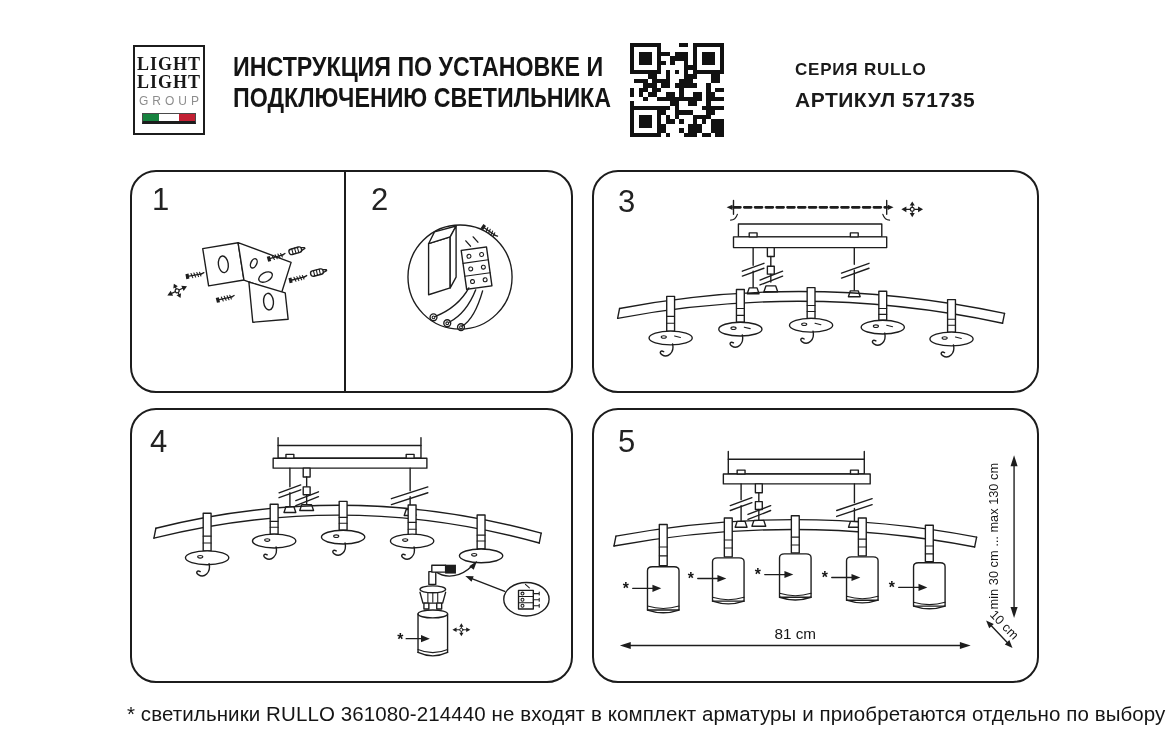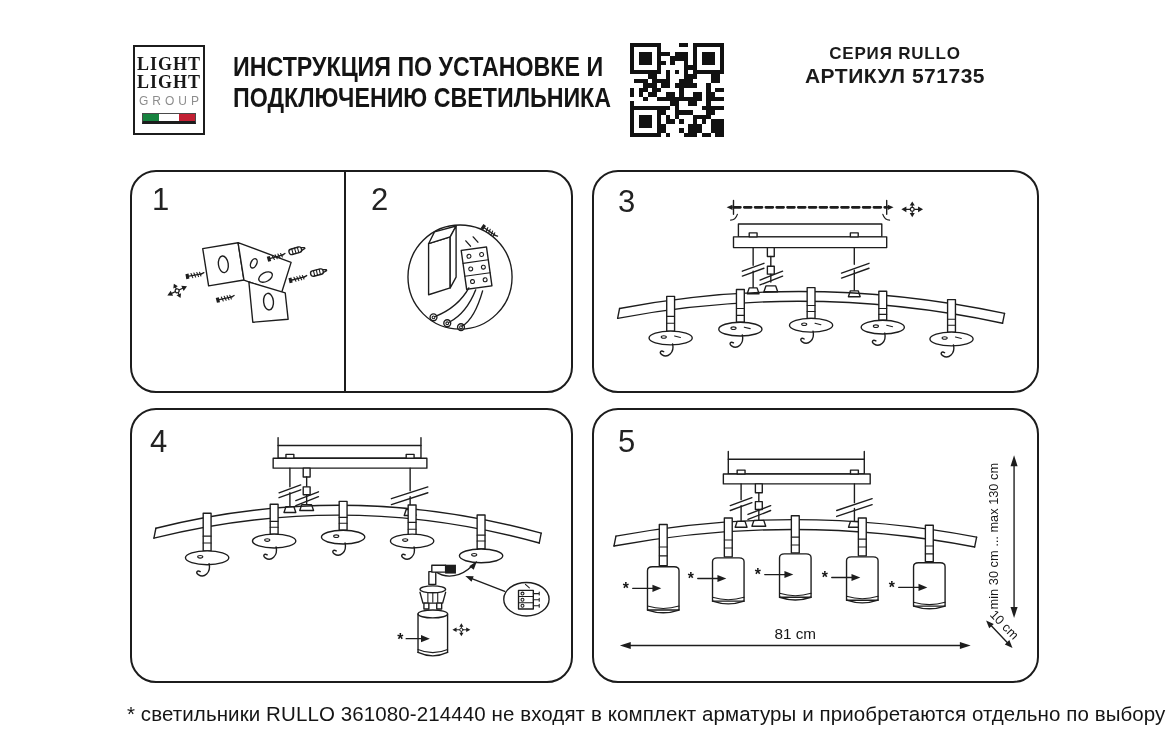--- a/index.html
+++ b/index.html
@@ -16,23 +16,23 @@
   #logo-group{font-size:12px;letter-spacing:4px;color:#8d8d8d;margin-top:3px;text-indent:4px;}
   #logo-flag{width:52px;height:7px;margin:5px auto 0;display:flex;border:1px solid #4a4a4a;
         border-bottom:3px solid #1c1c1c;box-sizing:content-box;}
   #logo-flag .g{flex:1;}
   #logo-flag .wseg{flex:1.2;background:#fff;}
   #logo-flag .r{flex:1;}
 
   #title{left:233px;top:52px;font-weight:bold;font-size:27px;line-height:31px;color:#141414;
         transform:scaleX(0.86);transform-origin:left top;white-space:nowrap;}
   #qr{left:630px;top:43px;}
-  #series-block{left:795px;top:44px;width:200px;text-align:center;}
+  #series-block{left:795px;top:60px;width:200px;text-align:left;}
   #series{font-size:17px;font-weight:bold;letter-spacing:0.8px;}
-  #article{font-size:21px;font-weight:bold;letter-spacing:0.5px;margin-top:0;}
+  #article{font-size:21px;font-weight:bold;letter-spacing:0.5px;margin-top:8px;}
 
   
   .panel{position:absolute;border:2px solid #1c1c1c;border-radius:26px;background:#fff;box-sizing:border-box;}
   #panel-1-2{left:130px;top:170px;width:443px;height:223px;}
   #panel-3{left:592px;top:170px;width:447px;height:223px;}
   #panel-4{left:130px;top:408px;width:443px;height:275px;}
   #panel-5{left:592px;top:408px;width:447px;height:275px;}
   #divider-1-2{position:absolute;left:212px;top:0;width:2px;height:100%;background:#1c1c1c;}
   .pnum{position:absolute;font-size:31px;color:#222;line-height:1;}
   .panel svg{position:absolute;left:0;top:0;}

